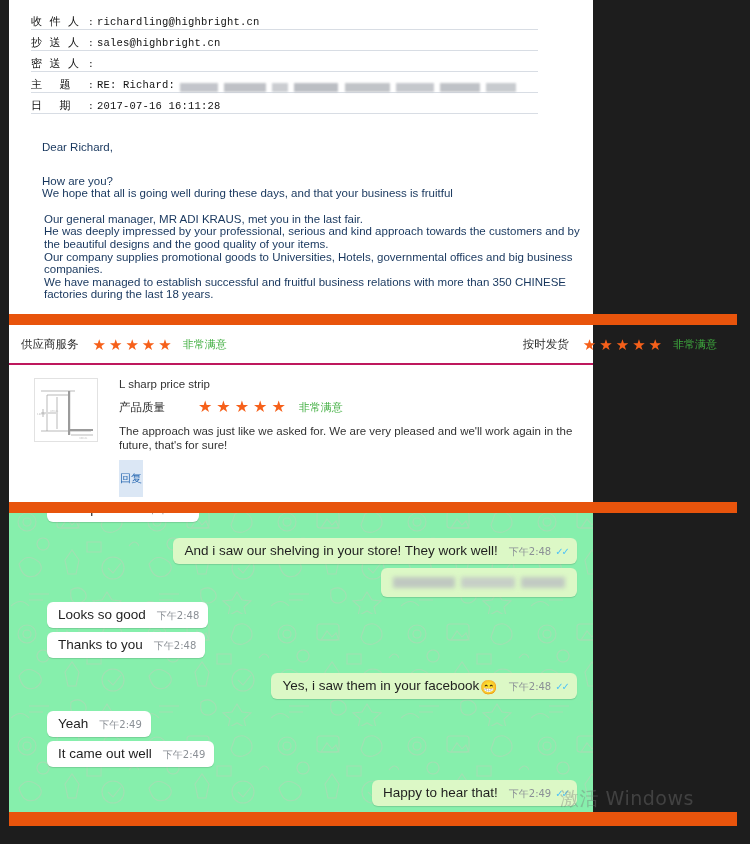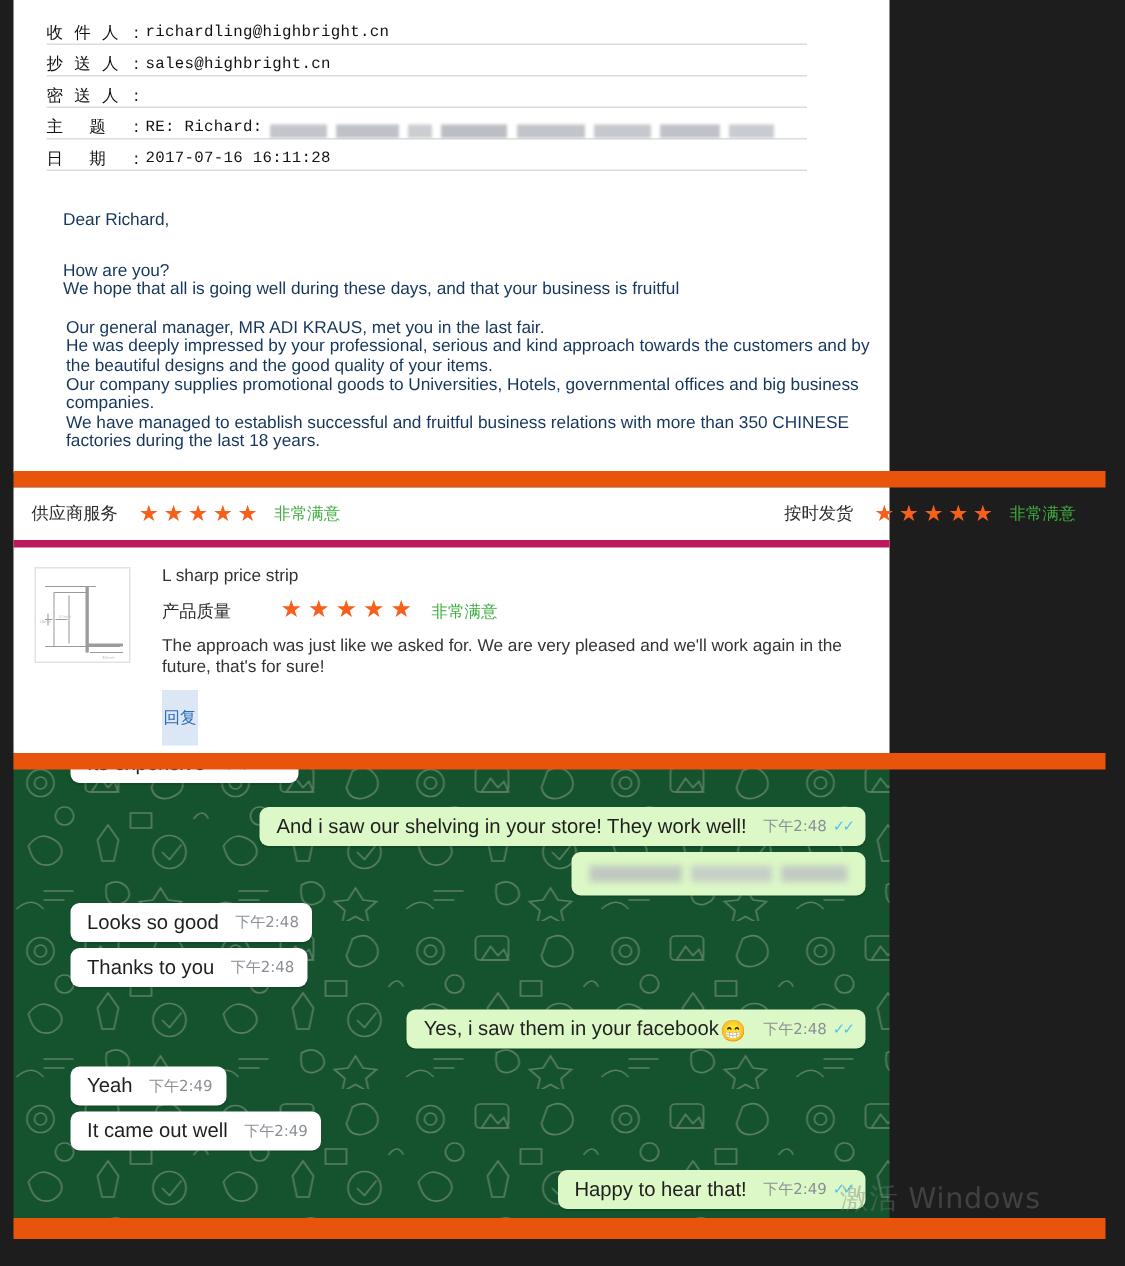--- a/index.html
+++ b/index.html
@@ -98,21 +98,21 @@
   #bar-chat-top  { top: 502px; height: 11px; z-index: 6; }
   #bar-bottom    { top: 812px; height: 14px; z-index: 6; }
 
   
   #review-section { top: 325px; height: 177px; }
   .rating-row {
     display: flex;
     align-items: center;
     height: 40px;
     padding: 0 0 0 12px;
-    border-bottom: 5px solid #be185d;
+    border-bottom: 2px solid #be185d;
   }
   .rating-group { display: flex; align-items: center; }
   .rating-group.second { margin-left: 296px; }
   .rating-label {
     font-family: "DejaVu Sans", sans-serif;
     font-size: 11.5px;
     color: #2b2b2b;
     margin-right: 14px;
     white-space: nowrap;
   }
@@ -122,21 +122,21 @@
     font-size: 15px;
     line-height: 15px;
   }
   .rating-text {
     font-family: "DejaVu Sans", sans-serif;
     font-size: 11px;
     color: #3fae3f;
     white-space: nowrap;
   }
 
-  .review-body { display: flex; padding: 13px 0 0 14px; }
+  .review-body { display: flex; padding: 13px 0 0 14px; margin-left: 11px; }
   .thumb {
     width: 64px; height: 64px;
     border: 1px solid #e2e2e2;
     background: #fff;
     flex: 0 0 64px;
     position: relative;
     overflow: hidden;
   }
   .thumb svg { position: absolute; left: 0; top: 0; }
   .review-content { margin-left: 21px; }
@@ -166,21 +166,21 @@
     background: #dbe7f5;
     display: inline-block;
     padding: 11px 1px;
     cursor: pointer;
   }
 
   
   #chat-section {
     top: 502px;
     height: 310px;
-    background: #14532d;
+    background: #86efac;
     overflow: hidden;
   }
   #chat-doodle { position: absolute; inset: 0; opacity: .38; }
   .chat-inner { position: relative; width: 100%; height: 100%; }
 
   .bubble {
     position: absolute;
     display: flex;
     align-items: flex-end;
     padding: 5px 9px 5px 11px;

